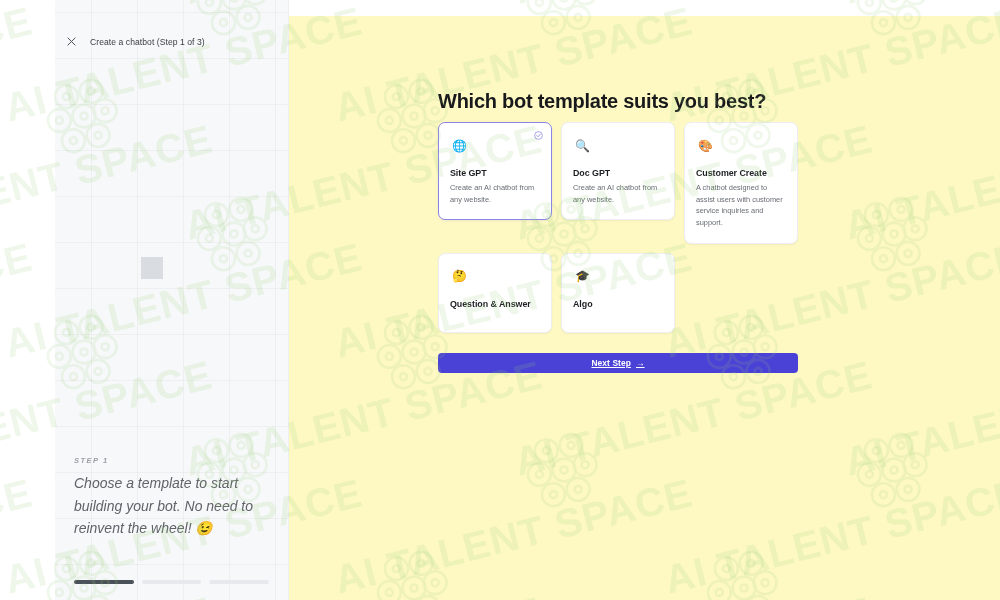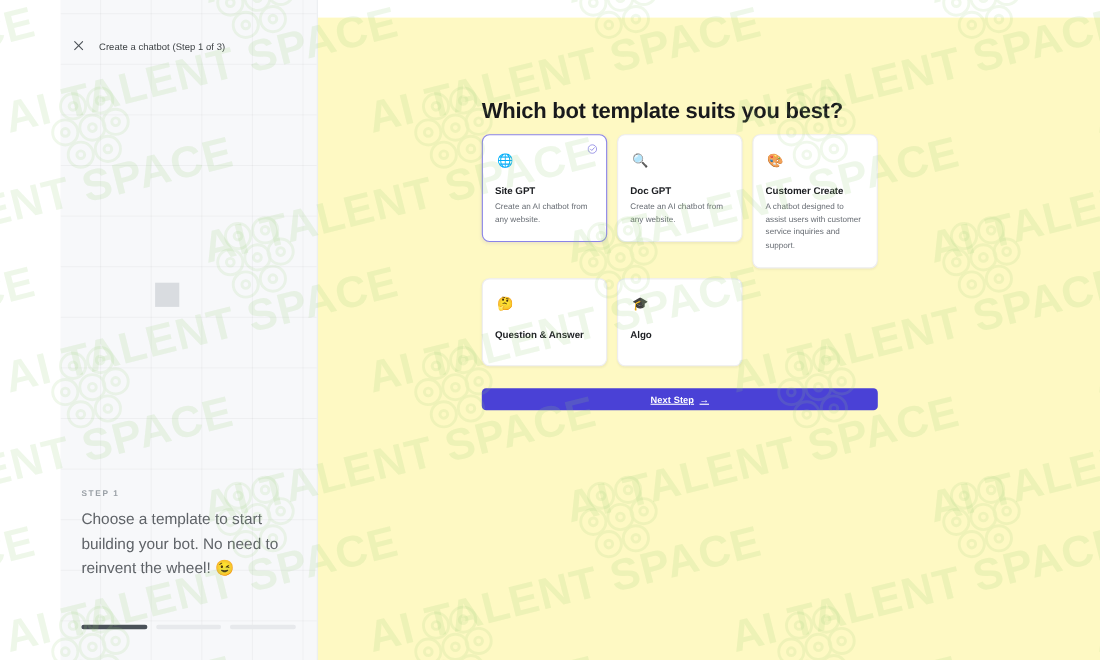--- a/index.html
+++ b/index.html
@@ -73,22 +73,23 @@
     top: 257px;
     width: 22px;
     height: 22px;
     background: #d9dce0;
   }
 
   .panel-bottom {
     position: absolute;
     left: 19px;
     right: 19px;
-    bottom: 12px;
+    bottom: 0;
     z-index: 3;
+    font-style: italic;
   }
   .step-kicker {
     font-size: 7.5px;
     font-weight: 700;
     letter-spacing: 1.5px;
     color: #9aa0a6;
     text-transform: uppercase;
     margin-bottom: 7px;
   }
   .panel-title {

